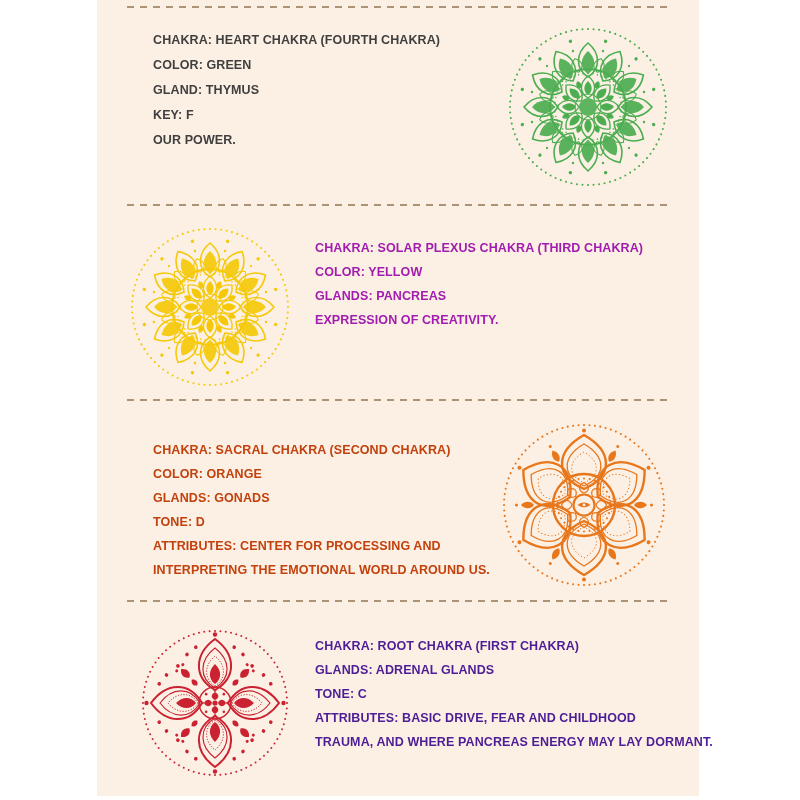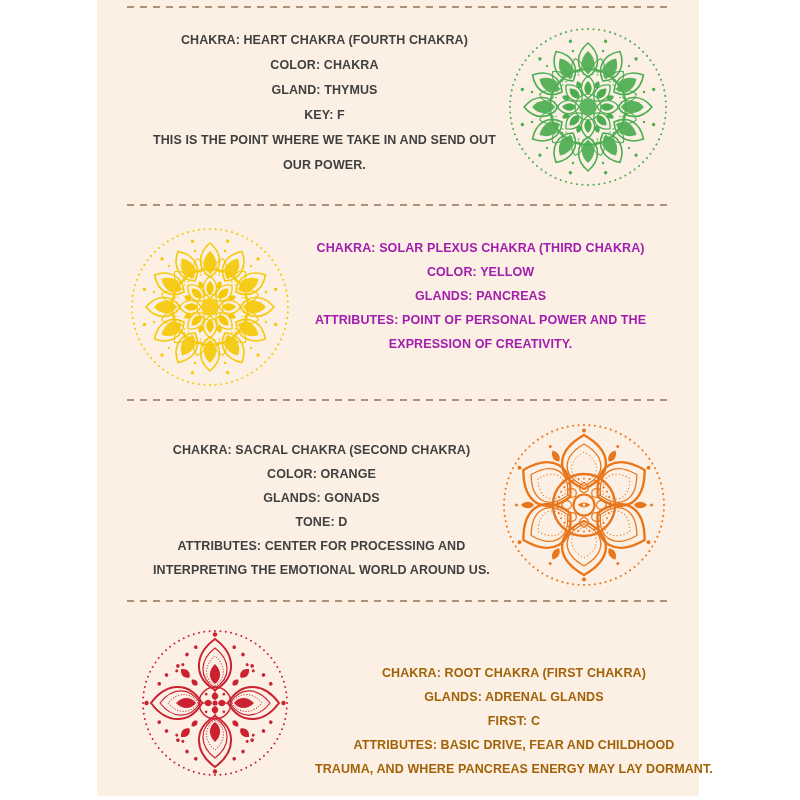--- a/index.html
+++ b/index.html
@@ -13,44 +13,43 @@
     position: absolute; left: 97px; top: 0; width: 602px; height: 796px;
     background: #fcf0e5;
   }
   .divider {
     position: absolute; left: 30px; width: 545px; height: 2px;
     background: repeating-linear-gradient(90deg,
       var(--divider-color, #ac9277) 0 7px, transparent 7px 13px);
   }
   .textblock {
     position: absolute; color: #3f3f3f;
-    font-size: 12.5px; font-weight: 700; letter-spacing: 0.1px; text-align: center;
+    font-size: 12.5px; font-weight: 700; letter-spacing: 0.1px;
   }
   .textblock .line { height: 24px; line-height: 24px; white-space: nowrap; }
   .tb1 .line { height: 25px; line-height: 25px; }
   .mandala { position: absolute; width: 170px; height: 170px; }
   .mandala svg { width: 100%; height: 100%; display: block; }
 </style>
 </head>
 <body style="background: rgb(255, 255, 255);">
 
 <div class="canvas">
   <div class="card" id="card" style="background: rgb(252, 240, 229);">
 
     <div class="divider" style="top: 6px; --divider-color: #ac9277;"></div>
     <div class="divider" style="top: 204px; --divider-color: #ac9277;"></div>
     <div class="divider" style="top: 399px; --divider-color: #ac9277;"></div>
     <div class="divider" style="top: 600px; --divider-color: #ac9277;"></div>
 
     <div class="textblock tb1" style="left: 56px; top: 28px; color: rgb(63, 63, 63);">
       <div class="line">CHAKRA: HEART CHAKRA (FOURTH CHAKRA)</div>
-      <div class="line">COLOR: CHAKRA</div>
+      <div class="line">COLOR: GREEN</div>
       <div class="line">GLAND: THYMUS</div>
       <div class="line">KEY: F</div>
-      <div class="line">THIS IS THE POINT WHERE WE TAKE IN AND SEND OUT</div>
       <div class="line">OUR POWER.</div>
     </div>
     <div class="mandala" style="left: 406px; top: 22px; color: rgb(76, 174, 80);">
         <svg viewBox="-85 -85 170 170">
           <circle cx="0.00" cy="-78.00" r="1.05" fill="currentColor"></circle>
           <circle cx="5.56" cy="-77.80" r="1.05" fill="currentColor"></circle>
           <circle cx="11.10" cy="-77.21" r="1.05" fill="currentColor"></circle>
           <circle cx="16.58" cy="-76.22" r="1.05" fill="currentColor"></circle>
           <circle cx="21.98" cy="-74.84" r="1.05" fill="currentColor"></circle>
           <circle cx="27.26" cy="-73.08" r="1.05" fill="currentColor"></circle>
@@ -650,25 +649,24 @@
             <path d="M 0 -20 C 3.5 -22 3.3249999999999997 -25.6 0 -28 C -3.3249999999999997 -25.6 -3.5 -22 0 -20 Z" fill="currentColor"></path>
           </g>
           <circle r="13" fill="none" stroke="currentColor" stroke-width="1.2"></circle>
           <circle r="9" fill="currentColor" opacity="0.9"></circle>
         </svg>
       </div>
     <div class="textblock" style="left: 218px; top: 236px; color: #a21caf;">
       <div class="line">CHAKRA: SOLAR PLEXUS CHAKRA (THIRD CHAKRA)</div>
       <div class="line">COLOR: YELLOW</div>
       <div class="line">GLANDS: PANCREAS</div>
-      <div class="line">ATTRIBUTES: POINT OF PERSONAL POWER AND THE</div>
       <div class="line">EXPRESSION OF CREATIVITY.</div>
     </div>
 
-    <div class="textblock" style="left: 56px; top: 438px; color: #404040;">
+    <div class="textblock" style="left: 56px; top: 438px; color: #c2410c;">
       <div class="line">CHAKRA: SACRAL CHAKRA (SECOND CHAKRA)</div>
       <div class="line">COLOR: ORANGE</div>
       <div class="line">GLANDS: GONADS</div>
       <div class="line">TONE: D</div>
       <div class="line">ATTRIBUTES: CENTER FOR PROCESSING AND</div>
       <div class="line">INTERPRETING THE EMOTIONAL WORLD AROUND US.</div>
     </div>
     <div class="mandala" style="left: 402px; top: 420px; color: rgb(232, 118, 27);">
         <svg viewBox="-85 -85 170 170">
           <circle cx="0.00" cy="-80.00" r="1.05" fill="currentColor"></circle>
@@ -1107,22 +1105,22 @@
           </g>
           <g transform="rotate(180)">
             <path d="M 0 -3 C 4.5 -5 4.2749999999999995 -8.6 0 -11 C -4.2749999999999995 -8.6 -4.5 -5 0 -3 Z" fill="currentColor"></path>
           </g>
           <g transform="rotate(270)">
             <path d="M 0 -3 C 4.5 -5 4.2749999999999995 -8.6 0 -11 C -4.2749999999999995 -8.6 -4.5 -5 0 -3 Z" fill="currentColor"></path>
           </g>
           <circle r="2.6" fill="currentColor"></circle>
         </svg>
       </div>
-    <div class="textblock" style="left: 218px; top: 661px; color: #a16207;">
+    <div class="textblock" style="left: 218px; top: 634px; color: #4c1d95;">
       <div class="line">CHAKRA: ROOT CHAKRA (FIRST CHAKRA)</div>
       <div class="line">GLANDS: ADRENAL GLANDS</div>
-      <div class="line">FIRST: C</div>
+      <div class="line">TONE: C</div>
       <div class="line">ATTRIBUTES: BASIC DRIVE, FEAR AND CHILDHOOD</div>
       <div class="line">TRAUMA, AND WHERE PANCREAS ENERGY MAY LAY DORMANT.</div>
     </div>
 
   </div>
 </div>
 
 </body></html>

